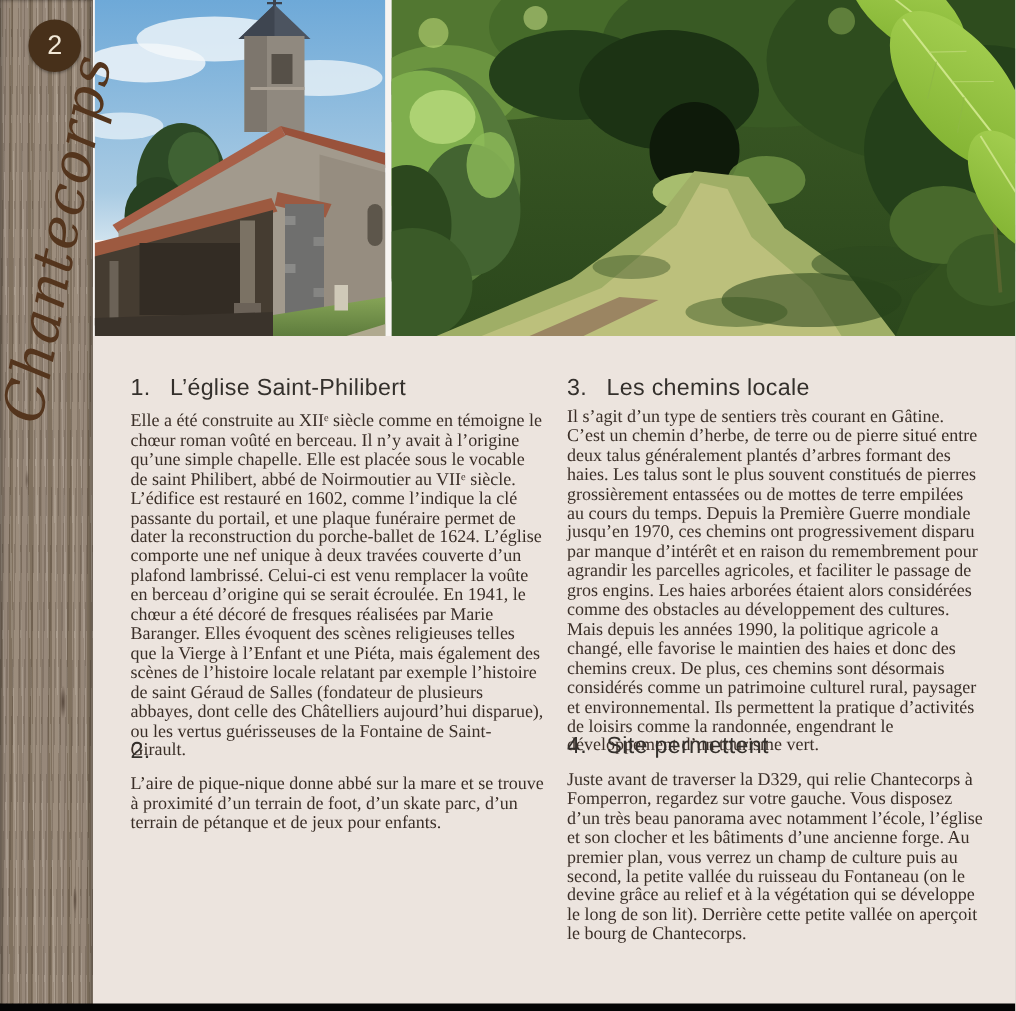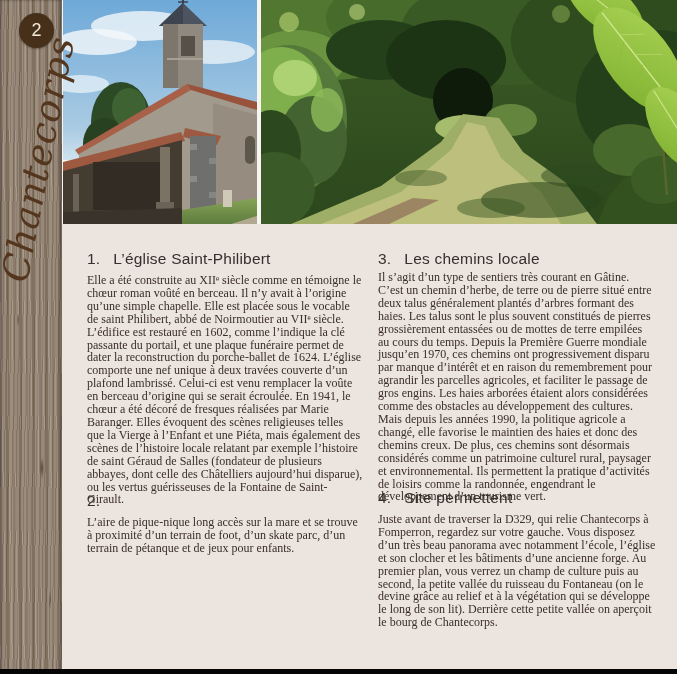--- a/index.html
+++ b/index.html
@@ -222,21 +222,21 @@
       <span>1.</span>
       <span>L’église Saint-Philibert</span>
     </h2>
     <p class="body">Elle a été construite au XIIᵉ siècle comme en témoigne le chœur roman voûté en berceau. Il n’y avait à l’origine qu’une simple chapelle. Elle est placée sous le vocable de saint Philibert, abbé de Noirmoutier au VIIᵉ siècle. L’édifice est restauré en 1602, comme l’indique la clé passante du portail, et une plaque funéraire permet de dater la reconstruction du porche-ballet de 1624. L’église comporte une nef unique à deux travées couverte d’un plafond lambrissé. Celui-ci est venu remplacer la voûte en berceau d’origine qui se serait écroulée. En 1941, le chœur a été décoré de fresques réalisées par Marie Baranger. Elles évoquent des scènes religieuses telles que la Vierge à l’Enfant et une Piéta, mais également des scènes de l’histoire locale relatant par exemple l’histoire de saint Géraud de Salles (fondateur de plusieurs abbayes, dont celle des Châtelliers aujourd’hui disparue), ou les vertus guérisseuses de la Fontaine de Saint-Girault.</p>
   </div>
 
   <div class="sec sec-2">
     <h2 class="heading">
       <span>2.</span>
     </h2>
-    <p class="body">L’aire de pique-nique long accès sur la mare et se trouve à proximité d’un terrain de foot, d’un skate parc, d’un terrain de pétanque et de jeux pour enfants.</p>
+    <p class="body">L’aire de pique-nique donne abbé sur la mare et se trouve à proximité d’un terrain de foot, d’un skate parc, d’un terrain de pétanque et de jeux pour enfants.</p>
   </div>
 
   <div class="sec sec-3">
     <h2 class="heading">
       <span>3.</span>
       <span>Les chemins locale</span>
     </h2>
     <p class="body">Il s’agit d’un type de sentiers très courant en Gâtine. C’est un chemin d’herbe, de terre ou de pierre situé entre deux talus généralement plantés d’arbres formant des haies. Les talus sont le plus souvent constitués de pierres grossièrement entassées ou de mottes de terre empilées au cours du temps. Depuis la Première Guerre mondiale jusqu’en 1970, ces chemins ont progressivement disparu par manque d’intérêt et en raison du remembrement pour agrandir les parcelles agricoles, et faciliter le passage de gros engins. Les haies arborées étaient alors considérées comme des obstacles au développement des cultures. Mais depuis les années 1990, la politique agricole a changé, elle favorise le maintien des haies et donc des chemins creux. De plus, ces chemins sont désormais considérés comme un patrimoine culturel rural, paysager et environnemental. Ils permettent la pratique d’activités de loisirs comme la randonnée, engendrant le développement d’un tourisme vert.</p>
   </div>
 

